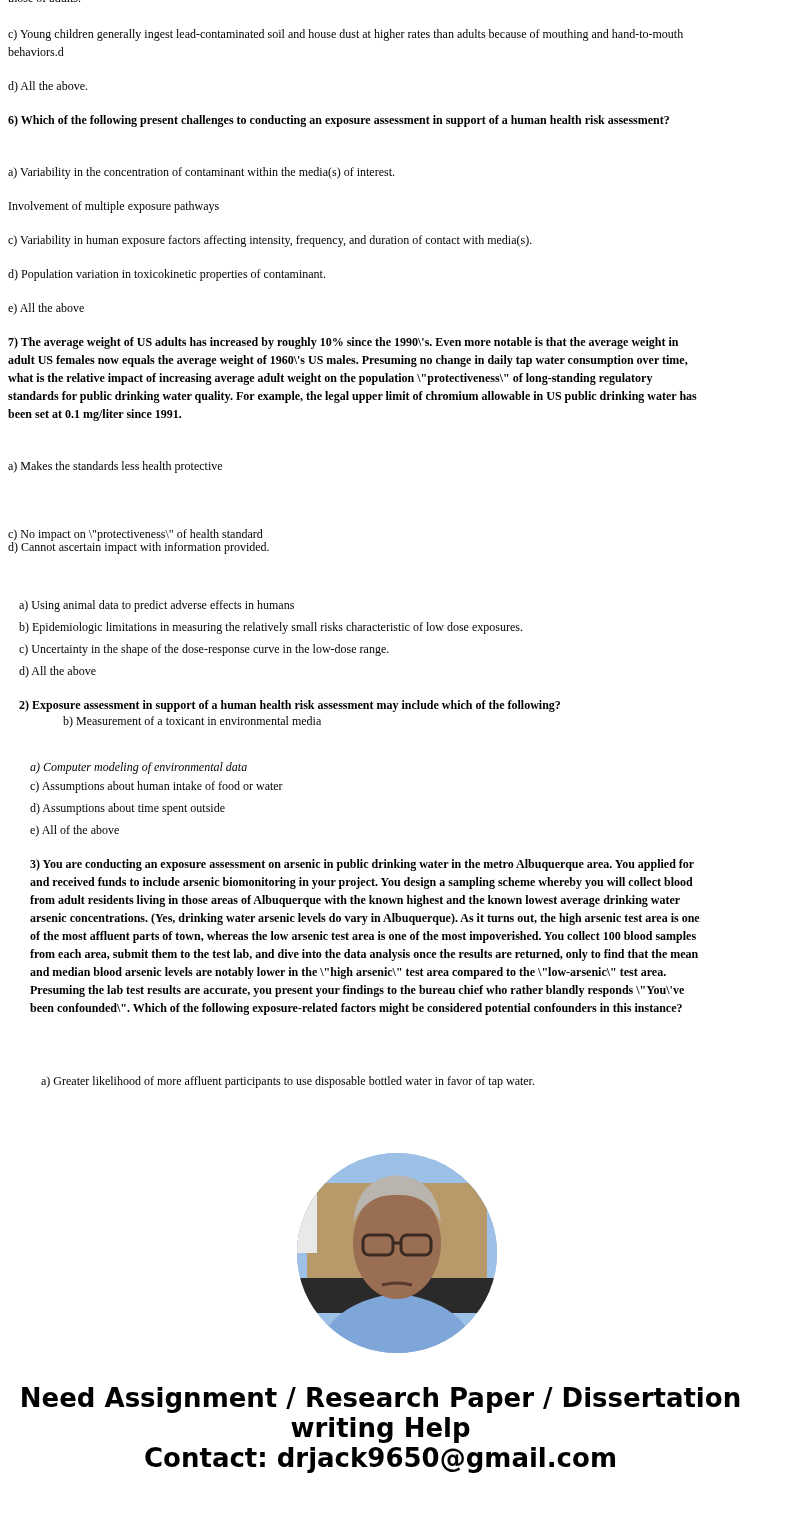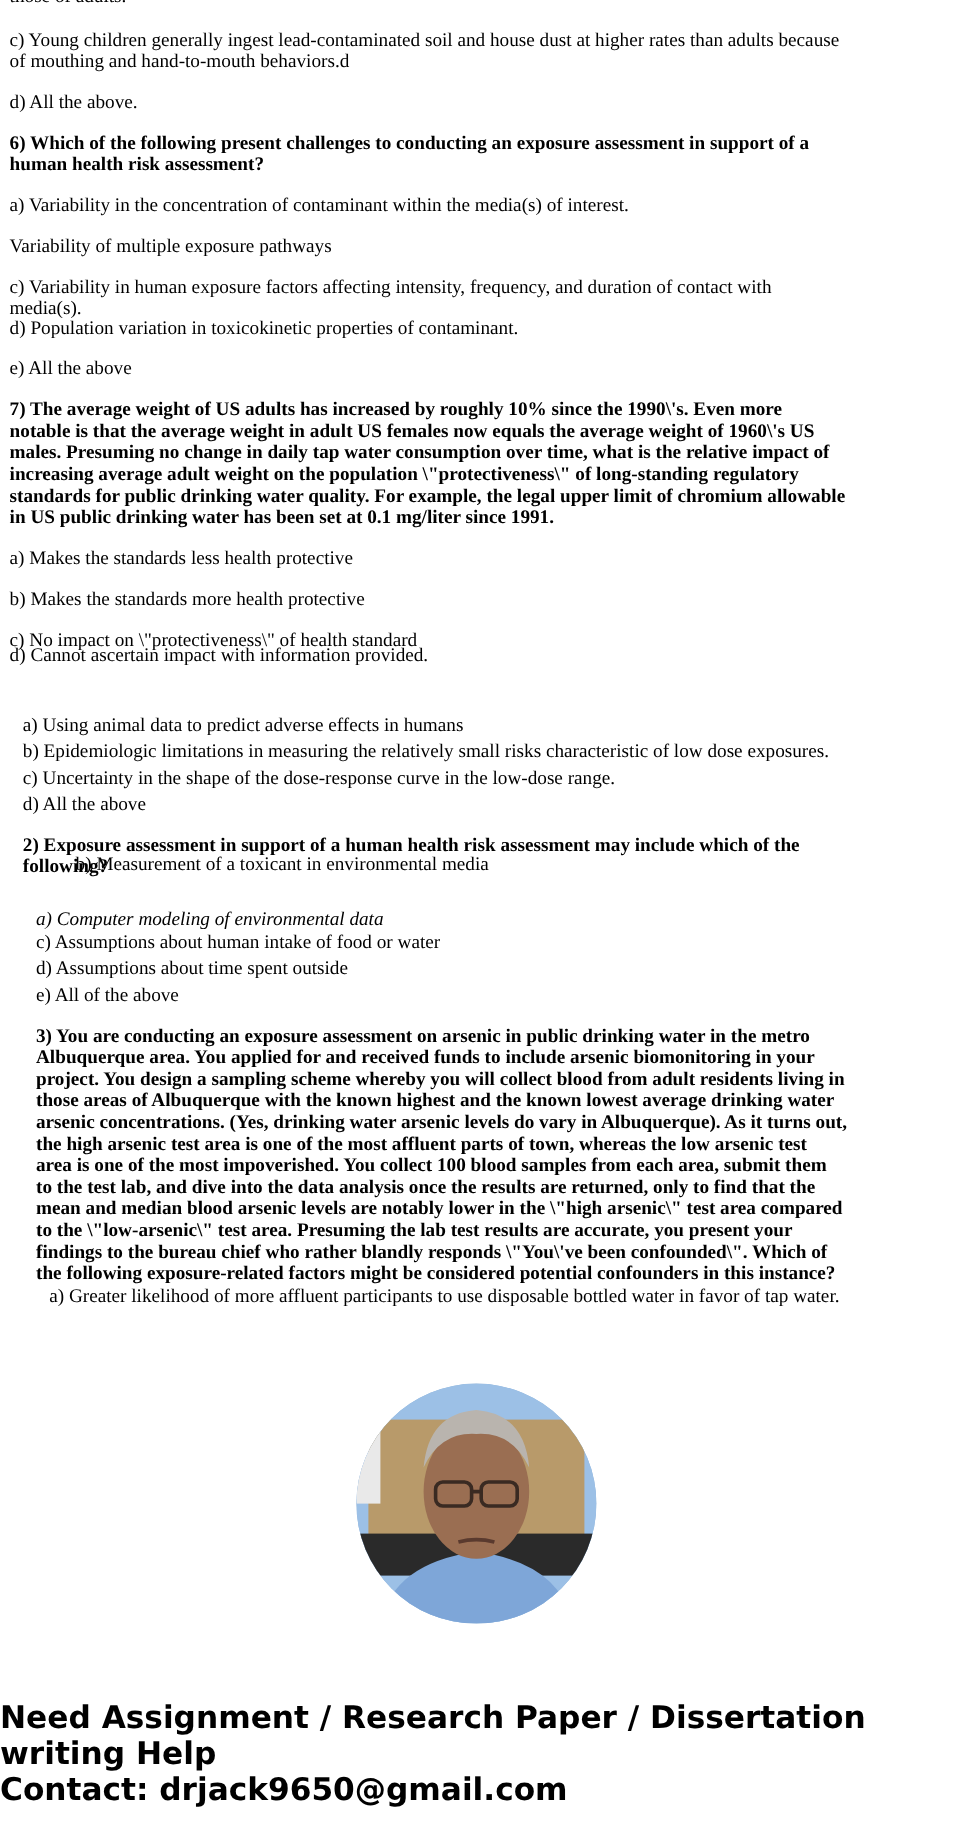--- a/index.html
+++ b/index.html
@@ -1,43 +1,42 @@
 <!DOCTYPE html>
 <html><head>
 <meta charset="utf-8">
 <style>
   html, body { margin: 0; padding: 0; background: #ffffff; }
   body { width: 794px; height: 1523px; position: relative; overflow: hidden; color: #000; }
   .doc { position: absolute; left: 0; top: 0; width: 716px; height: 1123px; overflow: hidden;
-         font-family: "Liberation Serif", serif; font-size: 16px; line-height: 18px; }
+         font-family: "Liberation Serif", serif; font-size: 12px; line-height: 18px; }
   .p { position: absolute; left: 8px; right: 10px; margin: 0; }
   .b { font-weight: bold; }
   .avatar { position: absolute; left: 297px; top: 1153px; width: 200px; height: 200px; border-radius: 50%;
             overflow: hidden; background: #8fb3d9; }
-  .footer { position: absolute; left: 0; top: 1417px; width: 761px; text-align: left;
+  .footer { position: absolute; left: 0; top: 1383px; width: 761px; text-align: center;
             font-family: "DejaVu Sans", sans-serif; font-weight: bold; font-size: 26px; line-height: 30px; }
 </style>
 </head>
 <body>
 
 <div class="doc">
   <p class="p" style="top:-11px;">those of adults.</p>
   <p class="p" style="top:25px;">c) Young children generally ingest lead-contaminated soil and house dust at higher rates than adults because of mouthing and hand-to-mouth behaviors.d</p>
   <p class="p" style="top:77px;">d) All the above.</p>
 
   <p class="p b" style="top:111px;">6) Which of the following present challenges to conducting an exposure assessment in support of a human health risk assessment?</p>
   <p class="p" style="top:163px;">a) Variability in the concentration of contaminant within the media(s) of interest.</p>
-  <p class="p" style="top:197px;">Variability of multiple exposure pathways</p>
+  <p class="p" style="top:197px;">Involvement of multiple exposure pathways</p>
   <p class="p" style="top:231px;">c) Variability in human exposure factors affecting intensity, frequency, and duration of contact with media(s).</p>
   <p class="p" style="top:265px;">d) Population variation in toxicokinetic properties of contaminant.</p>
   <p class="p" style="top:299px;">e) All the above</p>
 
   <p class="p b" style="top:333px;">7) The average weight of US adults has increased by roughly 10% since the 1990\'s. Even more notable is that the average weight in adult US females now equals the average weight of 1960\'s US males. Presuming no change in daily tap water consumption over time, what is the relative impact of increasing average adult weight on the population \"protectiveness\" of long-standing regulatory standards for public drinking water quality.   For example, the legal upper limit of chromium allowable in US public drinking water has been set at 0.1 mg/liter since 1991.</p>
   <p class="p" style="top:457px;">a) Makes the standards less health protective</p>
-  <p class="p" style="top:491px;">b) Makes the standards more health protective</p>
   <p class="p" style="top:525px;">c) No impact on \"protectiveness\" of health standard</p>
   <p class="p" style="top:538px;">d) Cannot ascertain impact with information provided.</p>
 
   <p class="p" style="left:19px;top:596px;">a) Using animal data to predict adverse effects in humans</p>
   <p class="p" style="left:19px;top:618px;">b) Epidemiologic limitations in measuring the relatively small risks characteristic of low dose exposures.</p>
   <p class="p" style="left:19px;top:640px;">c) Uncertainty in the shape of the dose-response curve in the low-dose range.</p>
   <p class="p" style="left:19px;top:662px;">d) All the above</p>
 
   <p class="p b" style="left:19px;top:696px;">2) Exposure assessment in support of a human health risk assessment may include which of the following?</p>
   <p class="p" style="left:30px;top:758px;font-style:italic;">a) Computer modeling of environmental data</p>

